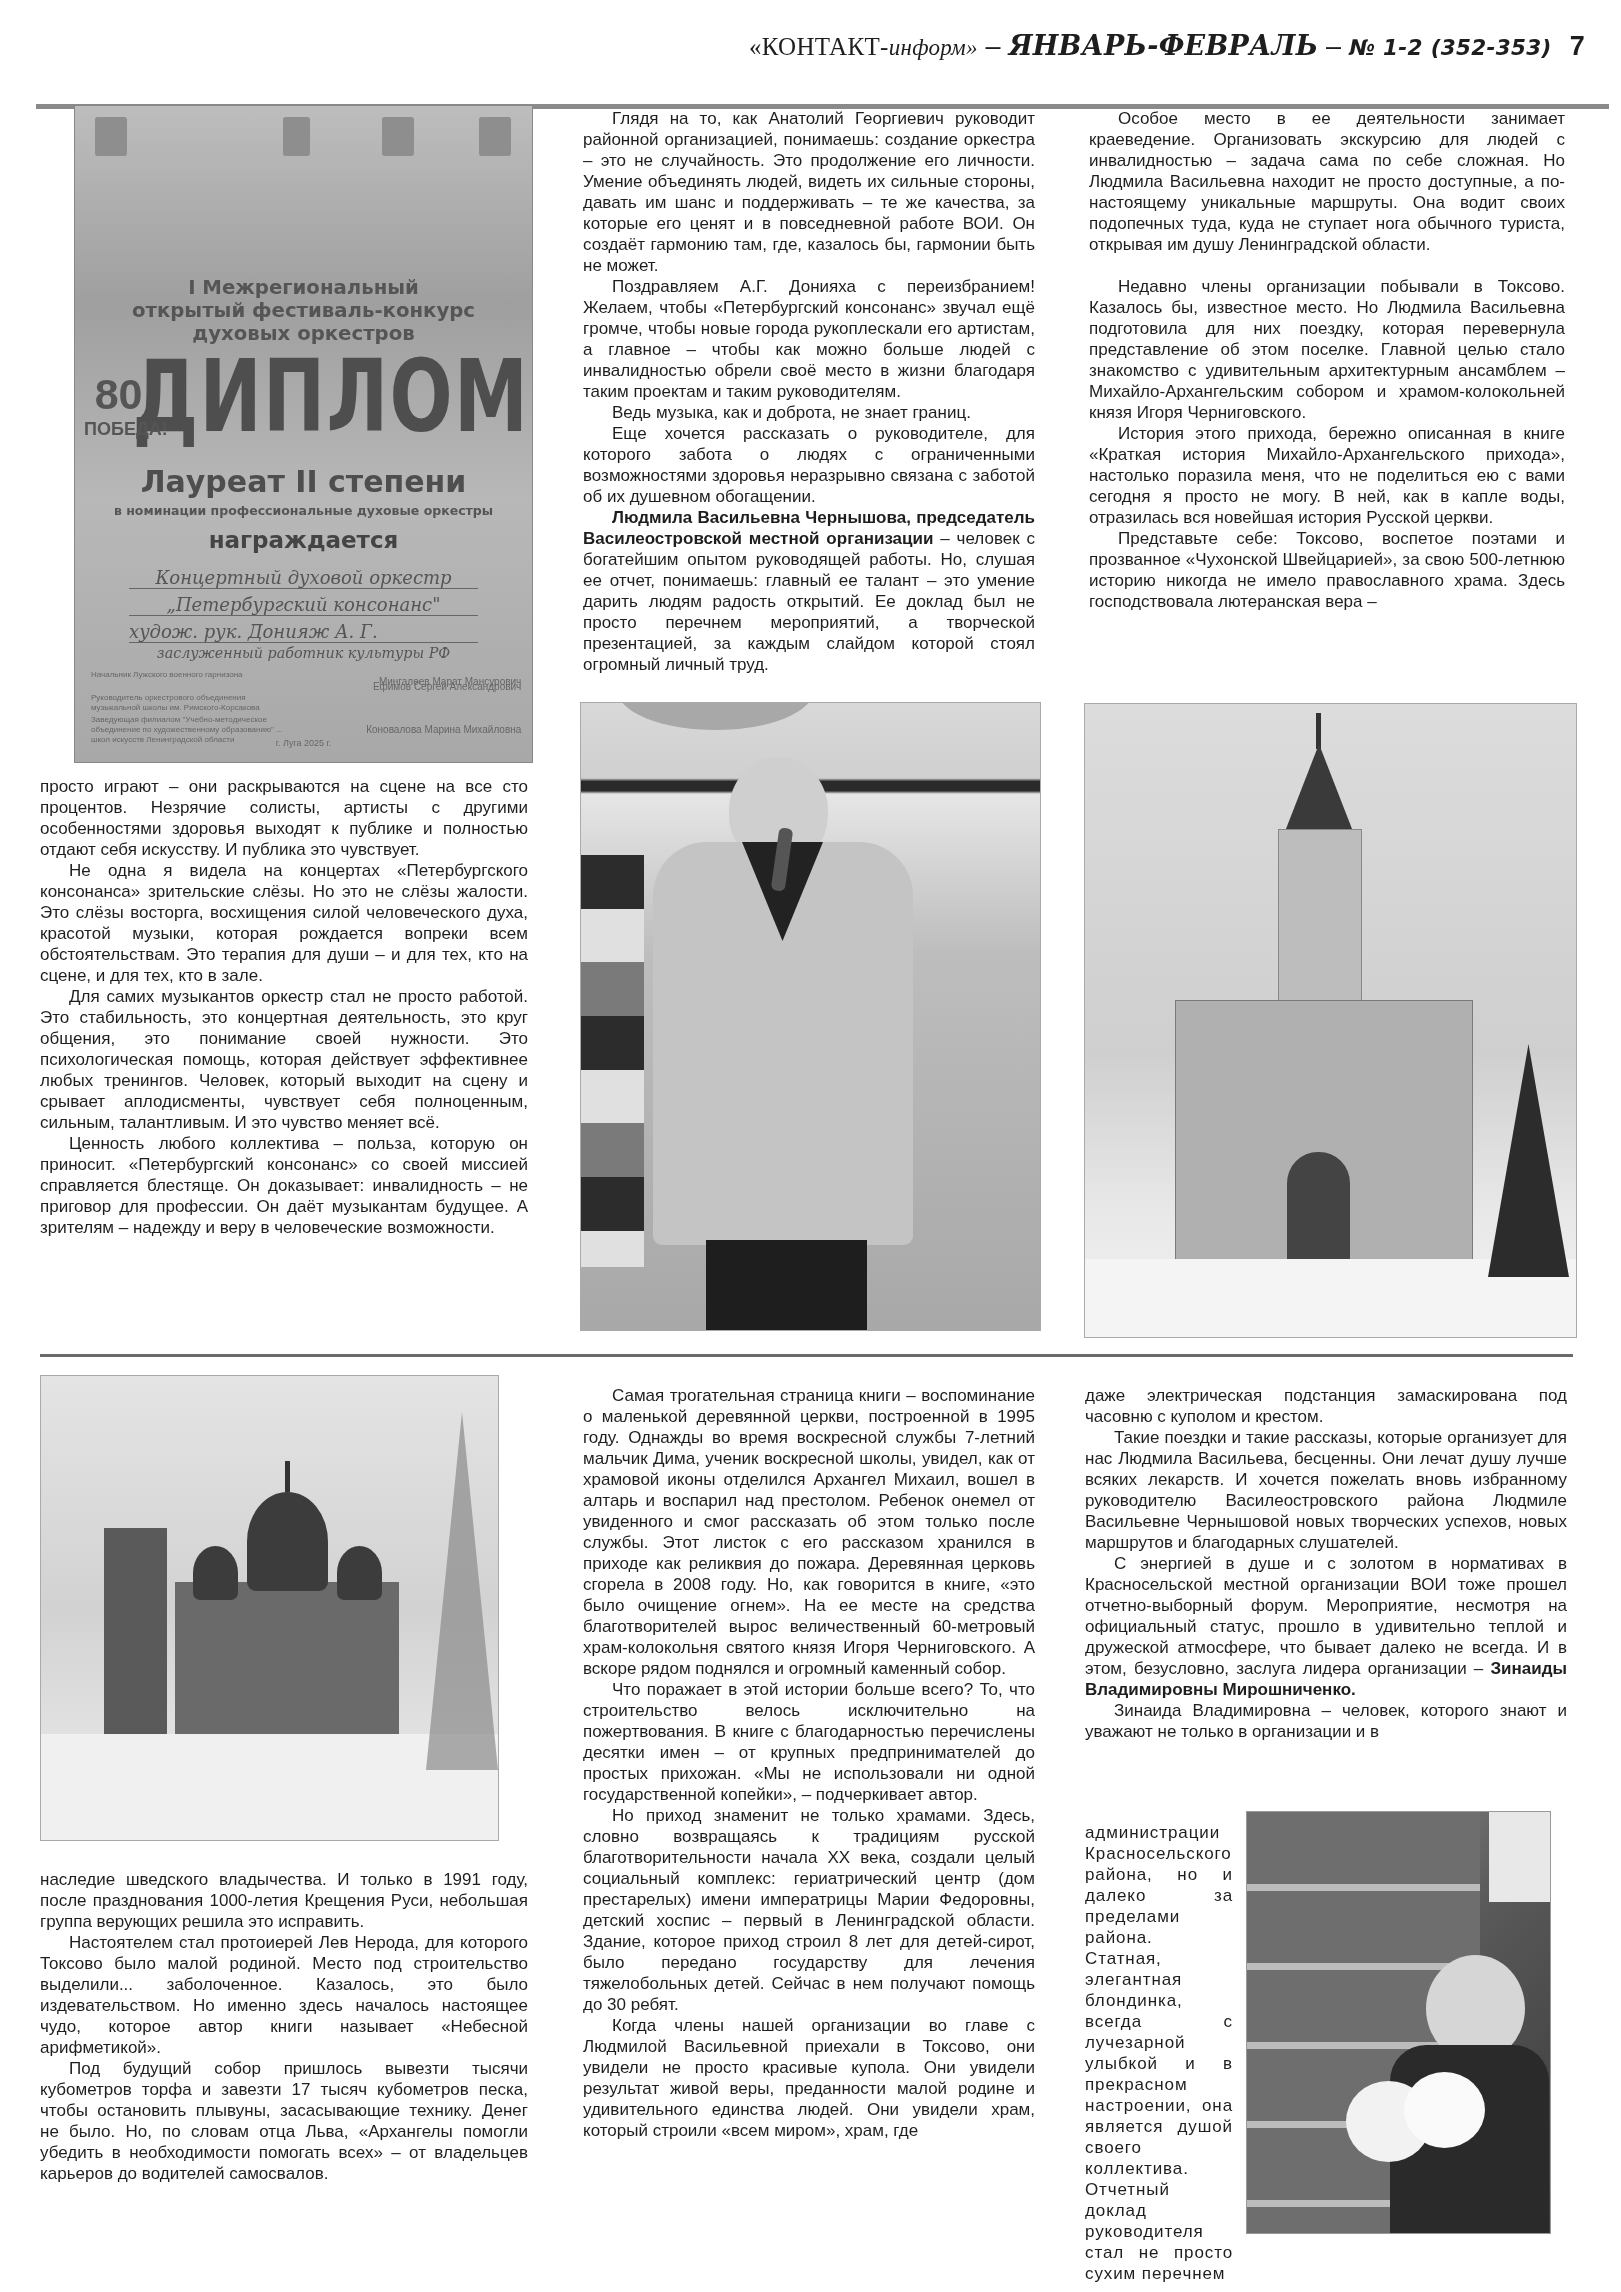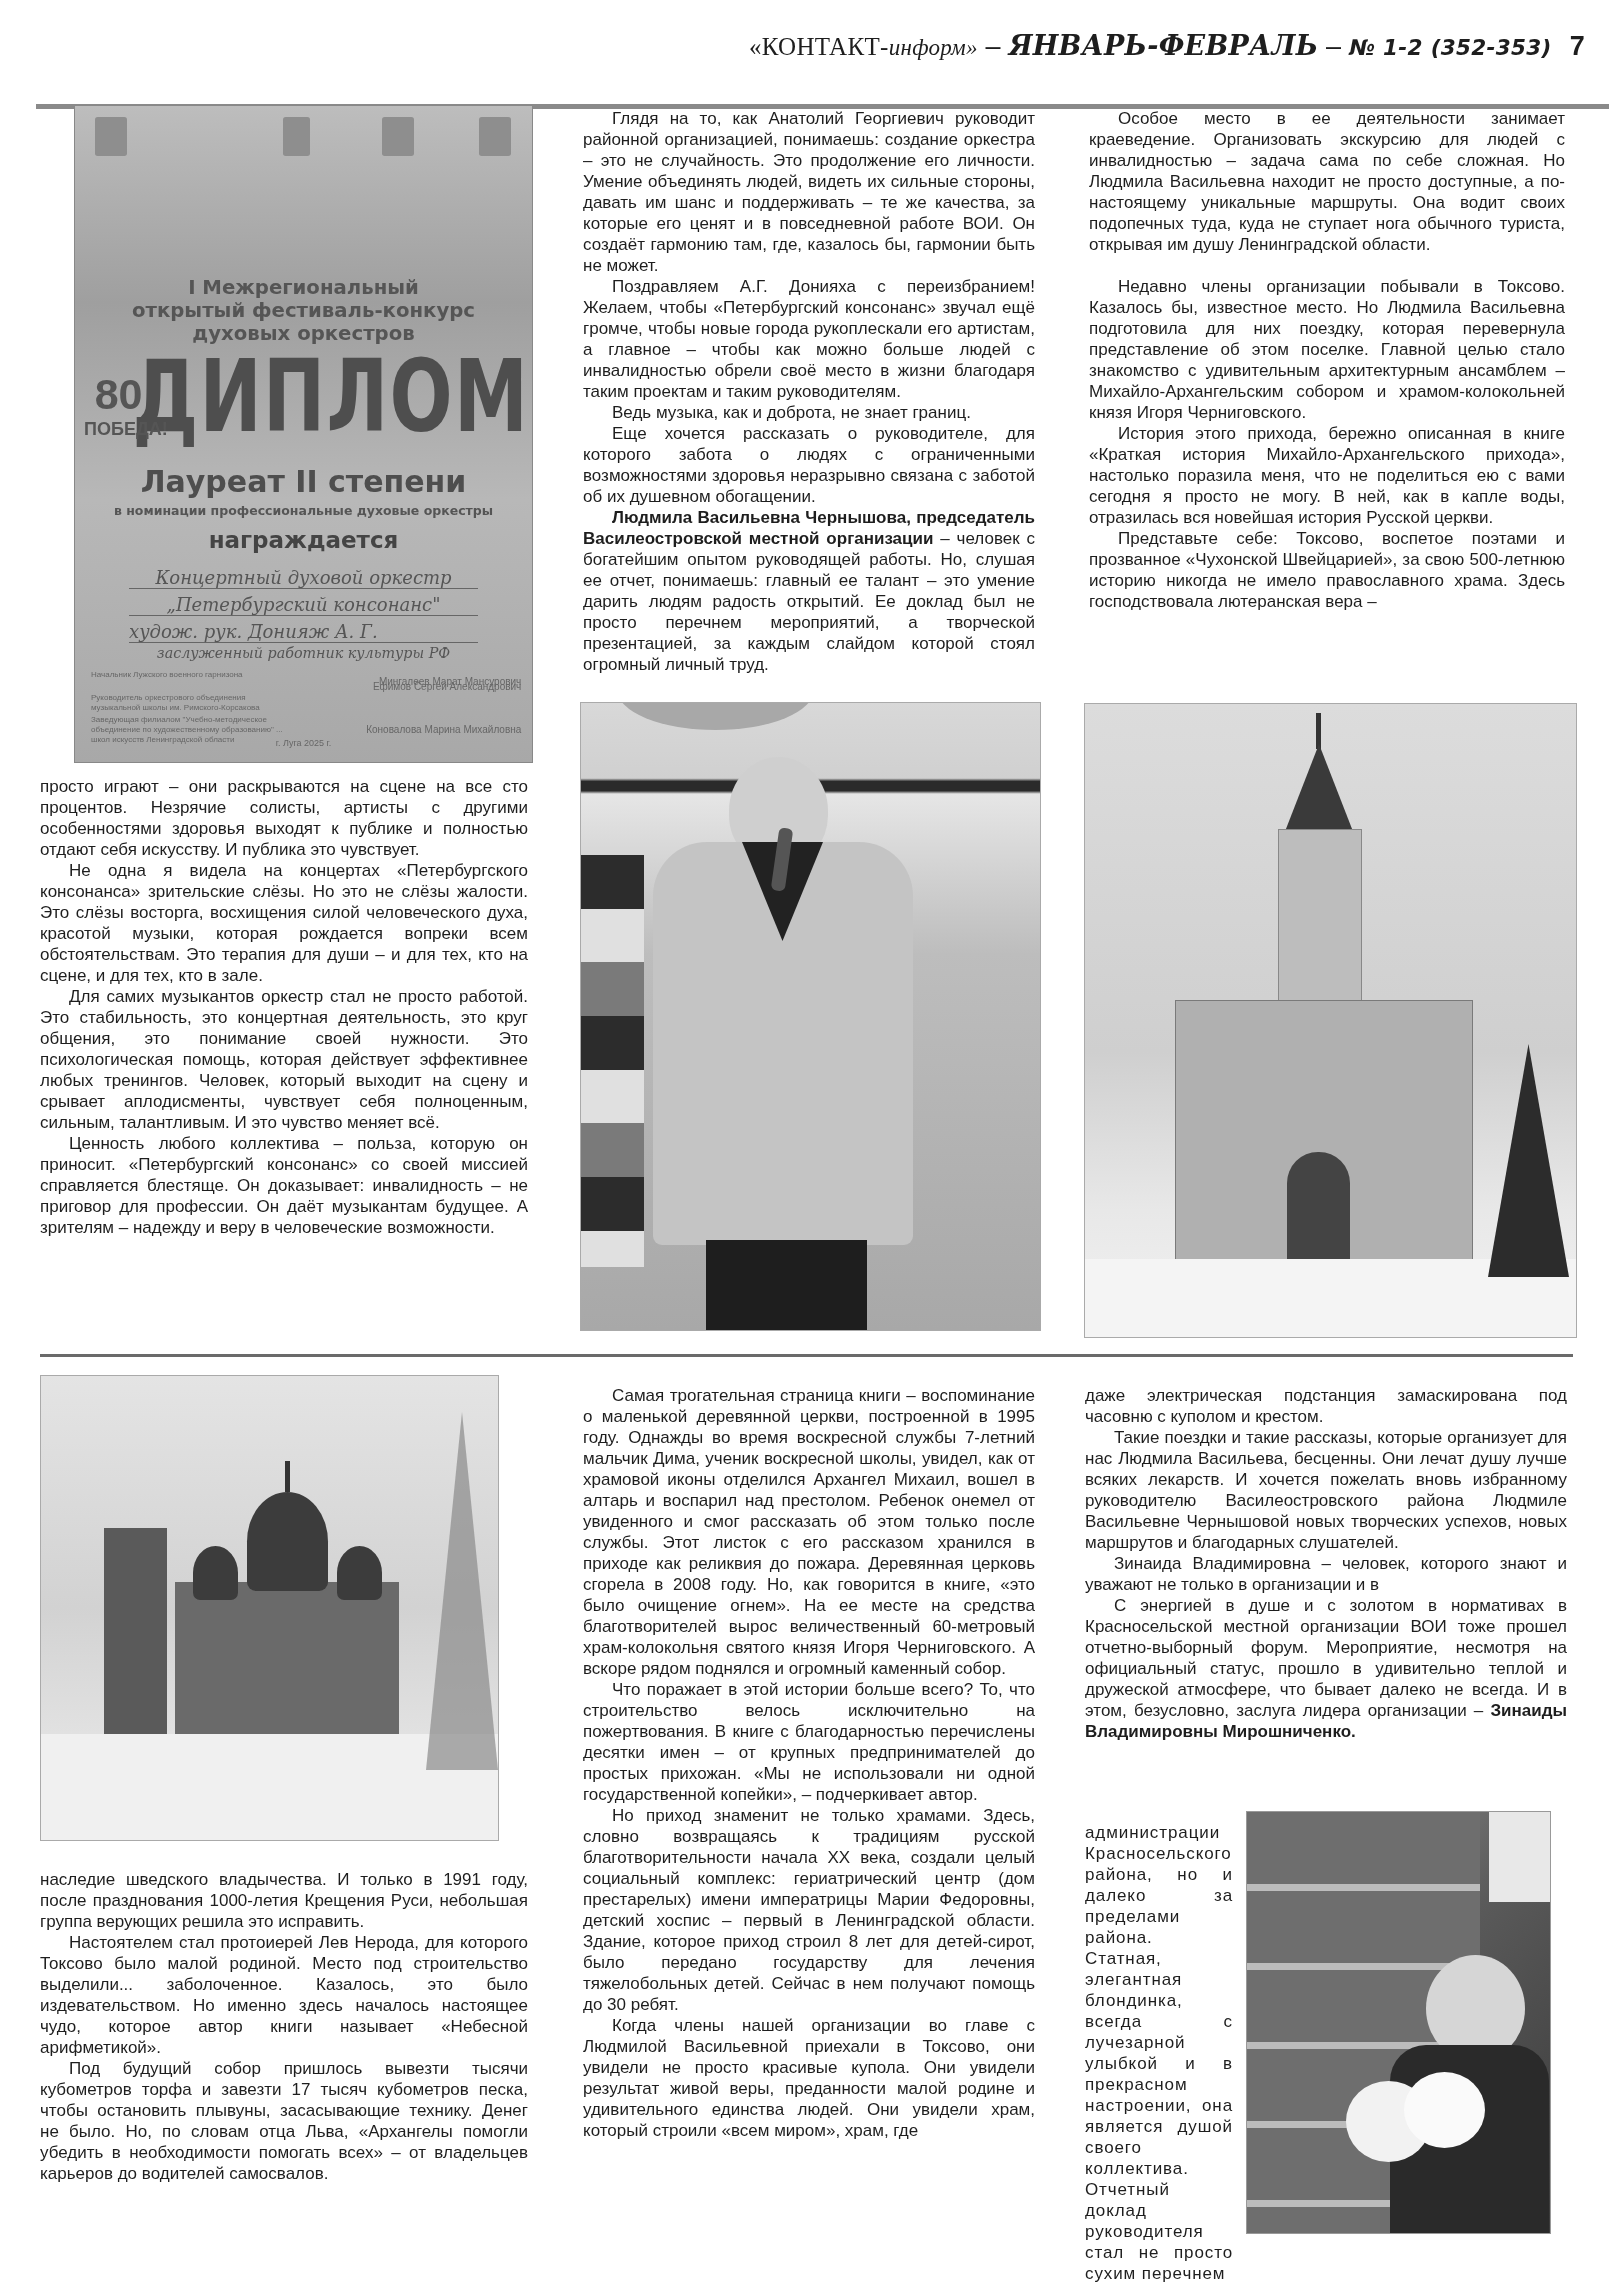--- a/index.html
+++ b/index.html
@@ -151,22 +151,22 @@
 <div class="col" style="left:583px;top:1385px;width:452px;">
   <p>Самая трогательная страница книги – воспоминание о маленькой деревянной церкви, построенной в 1995 году. Однажды во время воскресной службы 7-летний мальчик Дима, ученик воскресной школы, увидел, как от храмовой иконы отделился Архангел Михаил, вошел в алтарь и воспарил над престолом. Ребенок онемел от увиденного и смог рассказать об этом только после службы. Этот листок с его рассказом хранился в приходе как реликвия до пожара. Деревянная церковь сгорела в 2008 году. Но, как говорится в книге, «это было очищение огнем». На ее месте на средства благотворителей вырос величественный 60-метровый храм-колокольня святого князя Игоря Черниговского. А вскоре рядом поднялся и огромный каменный собор.</p>
   <p>Что поражает в этой истории больше всего? То, что строительство велось исключительно на пожертвования. В книге с благодарностью перечислены десятки имен – от крупных предпринимателей до простых прихожан. «Мы не использовали ни одной государственной копейки», – подчеркивает автор.</p>
   <p>Но приход знаменит не только храмами. Здесь, словно возвращаясь к традициям русской благотворительности начала XX века, создали целый социальный комплекс: гериатрический центр (дом престарелых) имени императрицы Марии Федоровны, детский хоспис – первый в Ленинградской области. Здание, которое приход строил 8 лет для детей-сирот, было передано государству для лечения тяжелобольных детей. Сейчас в нем получают помощь до 30 ребят.</p>
   <p>Когда члены нашей организации во главе с Людмилой Васильевной приехали в Токсово, они увидели не просто красивые купола. Они увидели результат живой веры, преданности малой родине и удивительного единства людей. Они увидели храм, который строили «всем миром», храм, где</p>
 </div>
 
 <div class="col" style="left:1085px;top:1385px;width:482px;">
   <p class="noindent">даже электрическая подстанция замаскирована под часовню с куполом и крестом.</p>
   <p>Такие поездки и такие рассказы, которые организует для нас Людмила Васильева, бесценны. Они лечат душу лучше всяких лекарств. И хочется пожелать вновь избранному руководителю Василеостровского района Людмиле Васильевне Чернышовой новых творческих успехов, новых маршрутов и благодарных слушателей.</p>
+  <p><span>С энергией в душе и с золотом в нормативах в Красносельской местной организации ВОИ тоже прошел отчетно-выборный форум. Мероприятие, несмотря на официальный статус, прошло в удивительно теплой и дружеской атмосфере, что бывает далеко не всегда. И в этом, безусловно, заслуга лидера организации – </span><b>Зинаиды Владимировны Мирошниченко.</b></p>
   <p>Зинаида Владимировна – человек, которого знают и уважают не только в организации и в</p>
-  <p><span>С энергией в душе и с золотом в нормативах в Красносельской местной организации ВОИ тоже прошел отчетно-выборный форум. Мероприятие, несмотря на официальный статус, прошло в удивительно теплой и дружеской атмосфере, что бывает далеко не всегда. И в этом, безусловно, заслуга лидера организации – </span><b>Зинаиды Владимировны Мирошниченко.</b></p>
 </div>
 <div class="col" style="left:1085px;top:1822px;width:148px;letter-spacing:0.9px;">
   <p class="noindent">администрации Красносельского района, но и далеко за пределами района. Статная, элегантная блондинка, всегда с лучезарной улыбкой и в прекрасном настроении, она является душой своего коллектива. Отчетный доклад руководителя стал не просто сухим перечнем</p>
 </div>
 
 <div class="photo portrait-photo">
   <div class="shape" style="left:0;top:0;width:233px;height:421px;background:repeating-linear-gradient(180deg,#6e6e6e 0 72px,#bcbcbc 72px 79px);"></div>
   <div class="shape" style="left:242px;top:0;width:61px;height:90px;background:#e8e8e8;"></div>
   <div class="shape" style="left:179px;top:143px;width:99px;height:107px;border-radius:50%;background:#d6d6d6;"></div>
   <div class="shape" style="left:143px;top:233px;width:159px;height:188px;border-radius:36px 36px 0 0;background:#2a2a2a;"></div>

